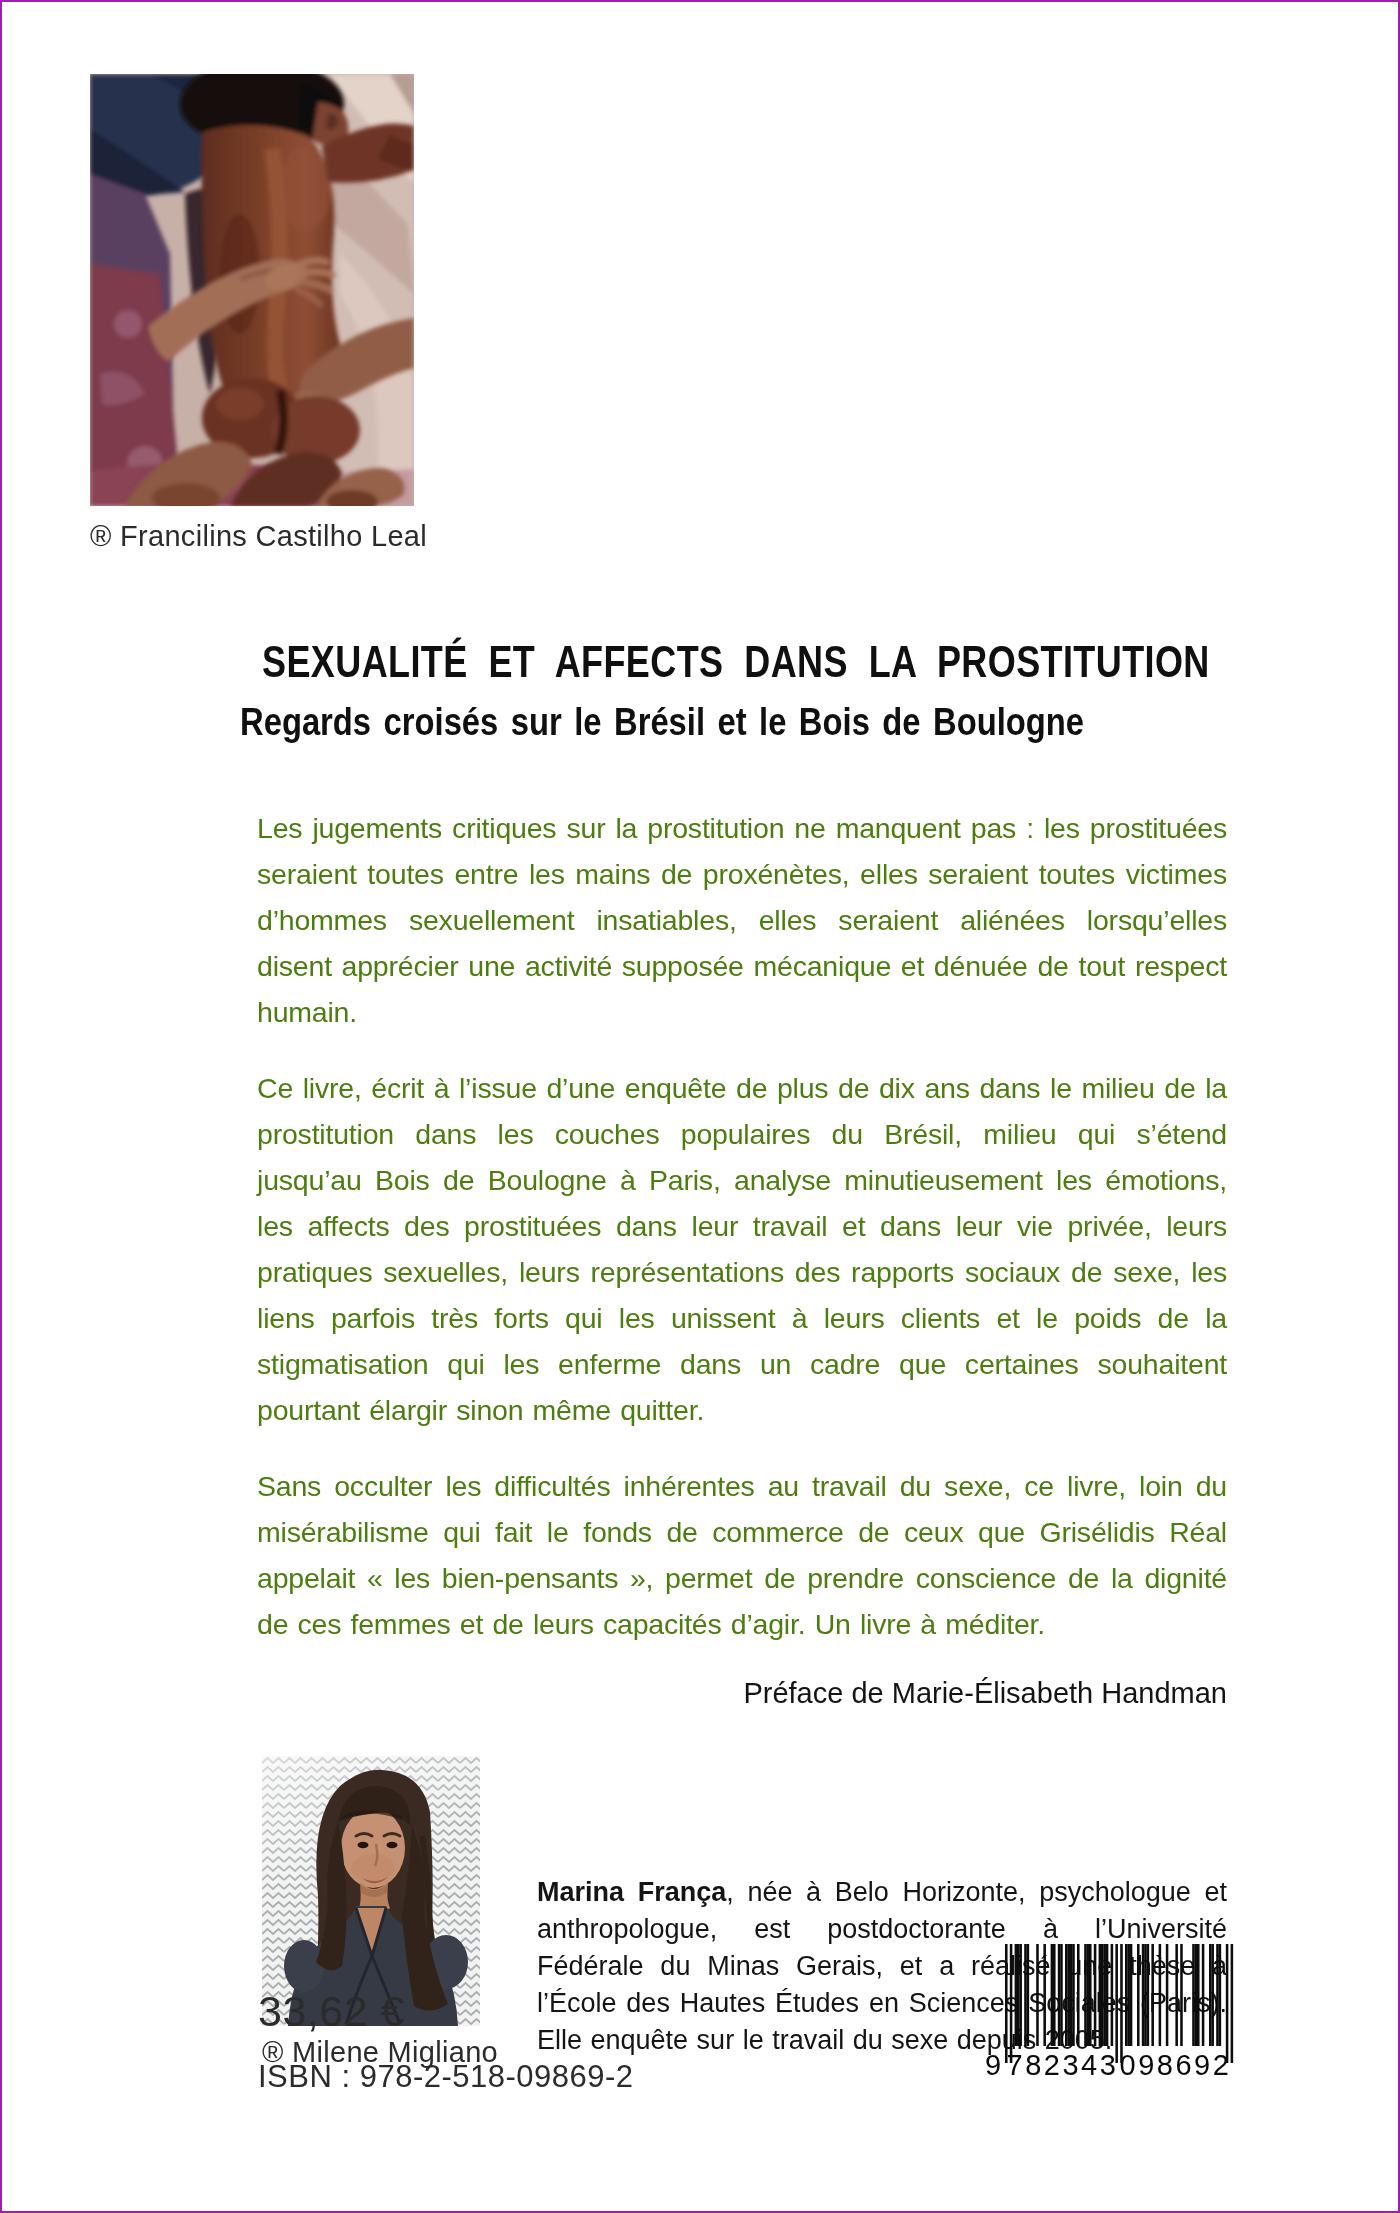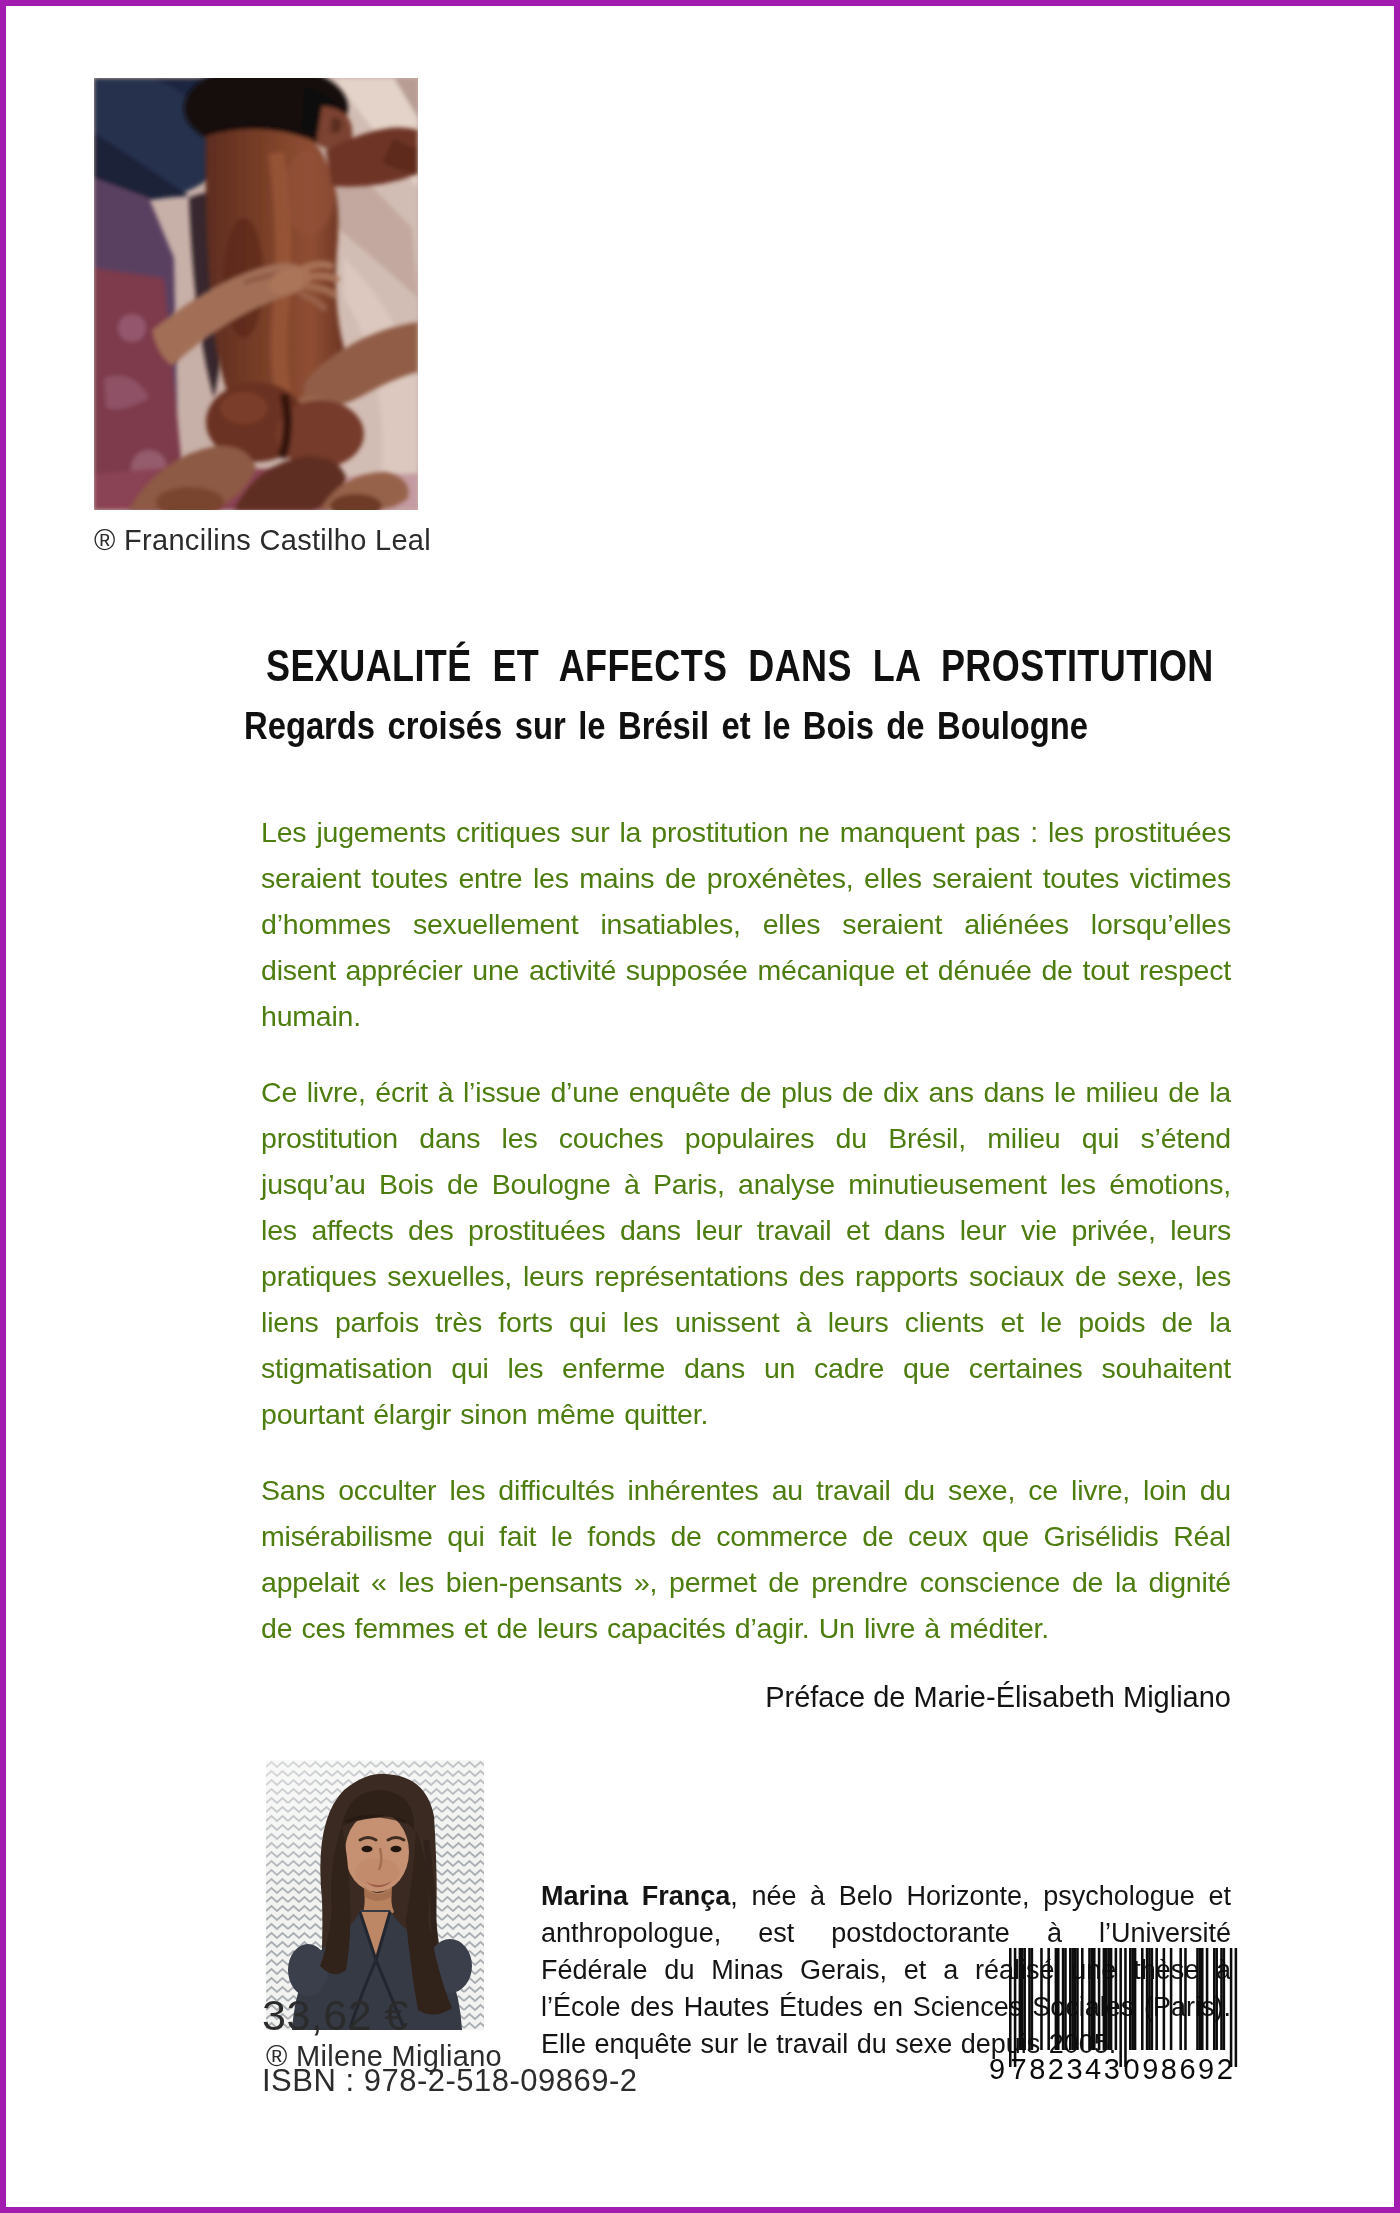--- a/index.html
+++ b/index.html
@@ -1,20 +1,20 @@
 <!DOCTYPE html>
 <html lang="fr"><head>
 <meta charset="utf-8">
 <style>
   html,body{margin:0;padding:0;background:#ffffff;}
   .page{
     position:relative;
     width:1400px;height:2213px;
     background:#ffffff;
-    border:6px solid #a21caf;
+    border:2px solid #a21caf;
     box-sizing:border-box;
     font-family:"Liberation Sans",sans-serif;
     color:#141414;
     overflow:hidden;
   }
   .photo-top{position:absolute;left:88px;top:72px;width:324px;height:432px;display:block;}
   .credit{font-size:29px;color:#2b2b2b;letter-spacing:.3px;}
   .credit-top{position:absolute;left:88px;top:518px;}
   .title-wrap{position:absolute;left:150px;top:634px;width:1100px;text-align:left;}
   .title{
@@ -121,21 +121,21 @@
 
   <div class="title-wrap">
     <h1 class="title">SEXUALITÉ ET AFFECTS DANS LA PROSTITUTION</h1>
     <h2 class="subtitle">Regards croisés sur le Brésil et le Bois de Boulogne</h2>
   </div>
 
   <div class="content">
     <p class="syn">Les jugements critiques sur la prostitution ne manquent pas&nbsp;: les prostituées seraient toutes entre les mains de proxénètes, elles seraient toutes victimes d’hommes sexuellement insatiables, elles seraient aliénées lorsqu’elles disent apprécier une activité supposée mécanique et dénuée de tout respect humain.</p>
     <p class="syn">Ce livre, écrit à l’issue d’une enquête de plus de dix ans dans le milieu de la prostitution dans les couches populaires du Brésil, milieu qui s’étend jusqu’au Bois de Boulogne à Paris, analyse minutieusement les émotions, les affects des prostituées dans leur travail et dans leur vie privée, leurs pratiques sexuelles, leurs représentations des rapports sociaux de sexe, les liens parfois très forts qui les unissent à leurs clients et le poids de la stigmatisation qui les enferme dans un cadre que certaines souhaitent pourtant élargir sinon même quitter.</p>
     <p class="syn">Sans occulter les difficultés inhérentes au travail du sexe, ce livre, loin du misérabilisme qui fait le fonds de commerce de ceux que Grisélidis Réal appelait «&nbsp;les bien-pensants&nbsp;», permet de prendre conscience de la dignité de ces femmes et de leurs capacités d’agir. Un livre à méditer.</p>
-    <p class="preface">Préface de Marie-Élisabeth Migliano</p>
+    <p class="preface">Préface de Marie-Élisabeth Handman</p>
 
     <div class="author-row">
       <div class="author-photo-col">
 
         <svg class="author-photo" viewBox="0 0 218 270" preserveAspectRatio="none" role="img">
           <defs>
             <pattern id="chev" width="22" height="9" patternUnits="userSpaceOnUse">
               <rect width="22" height="9" fill="#f2f2f1"></rect>
               <path d="M0 7 L5.5 2 L11 7 L16.5 2 L22 7" stroke="#a9aeb3" stroke-width="1.7" fill="none"></path>
             </pattern>

